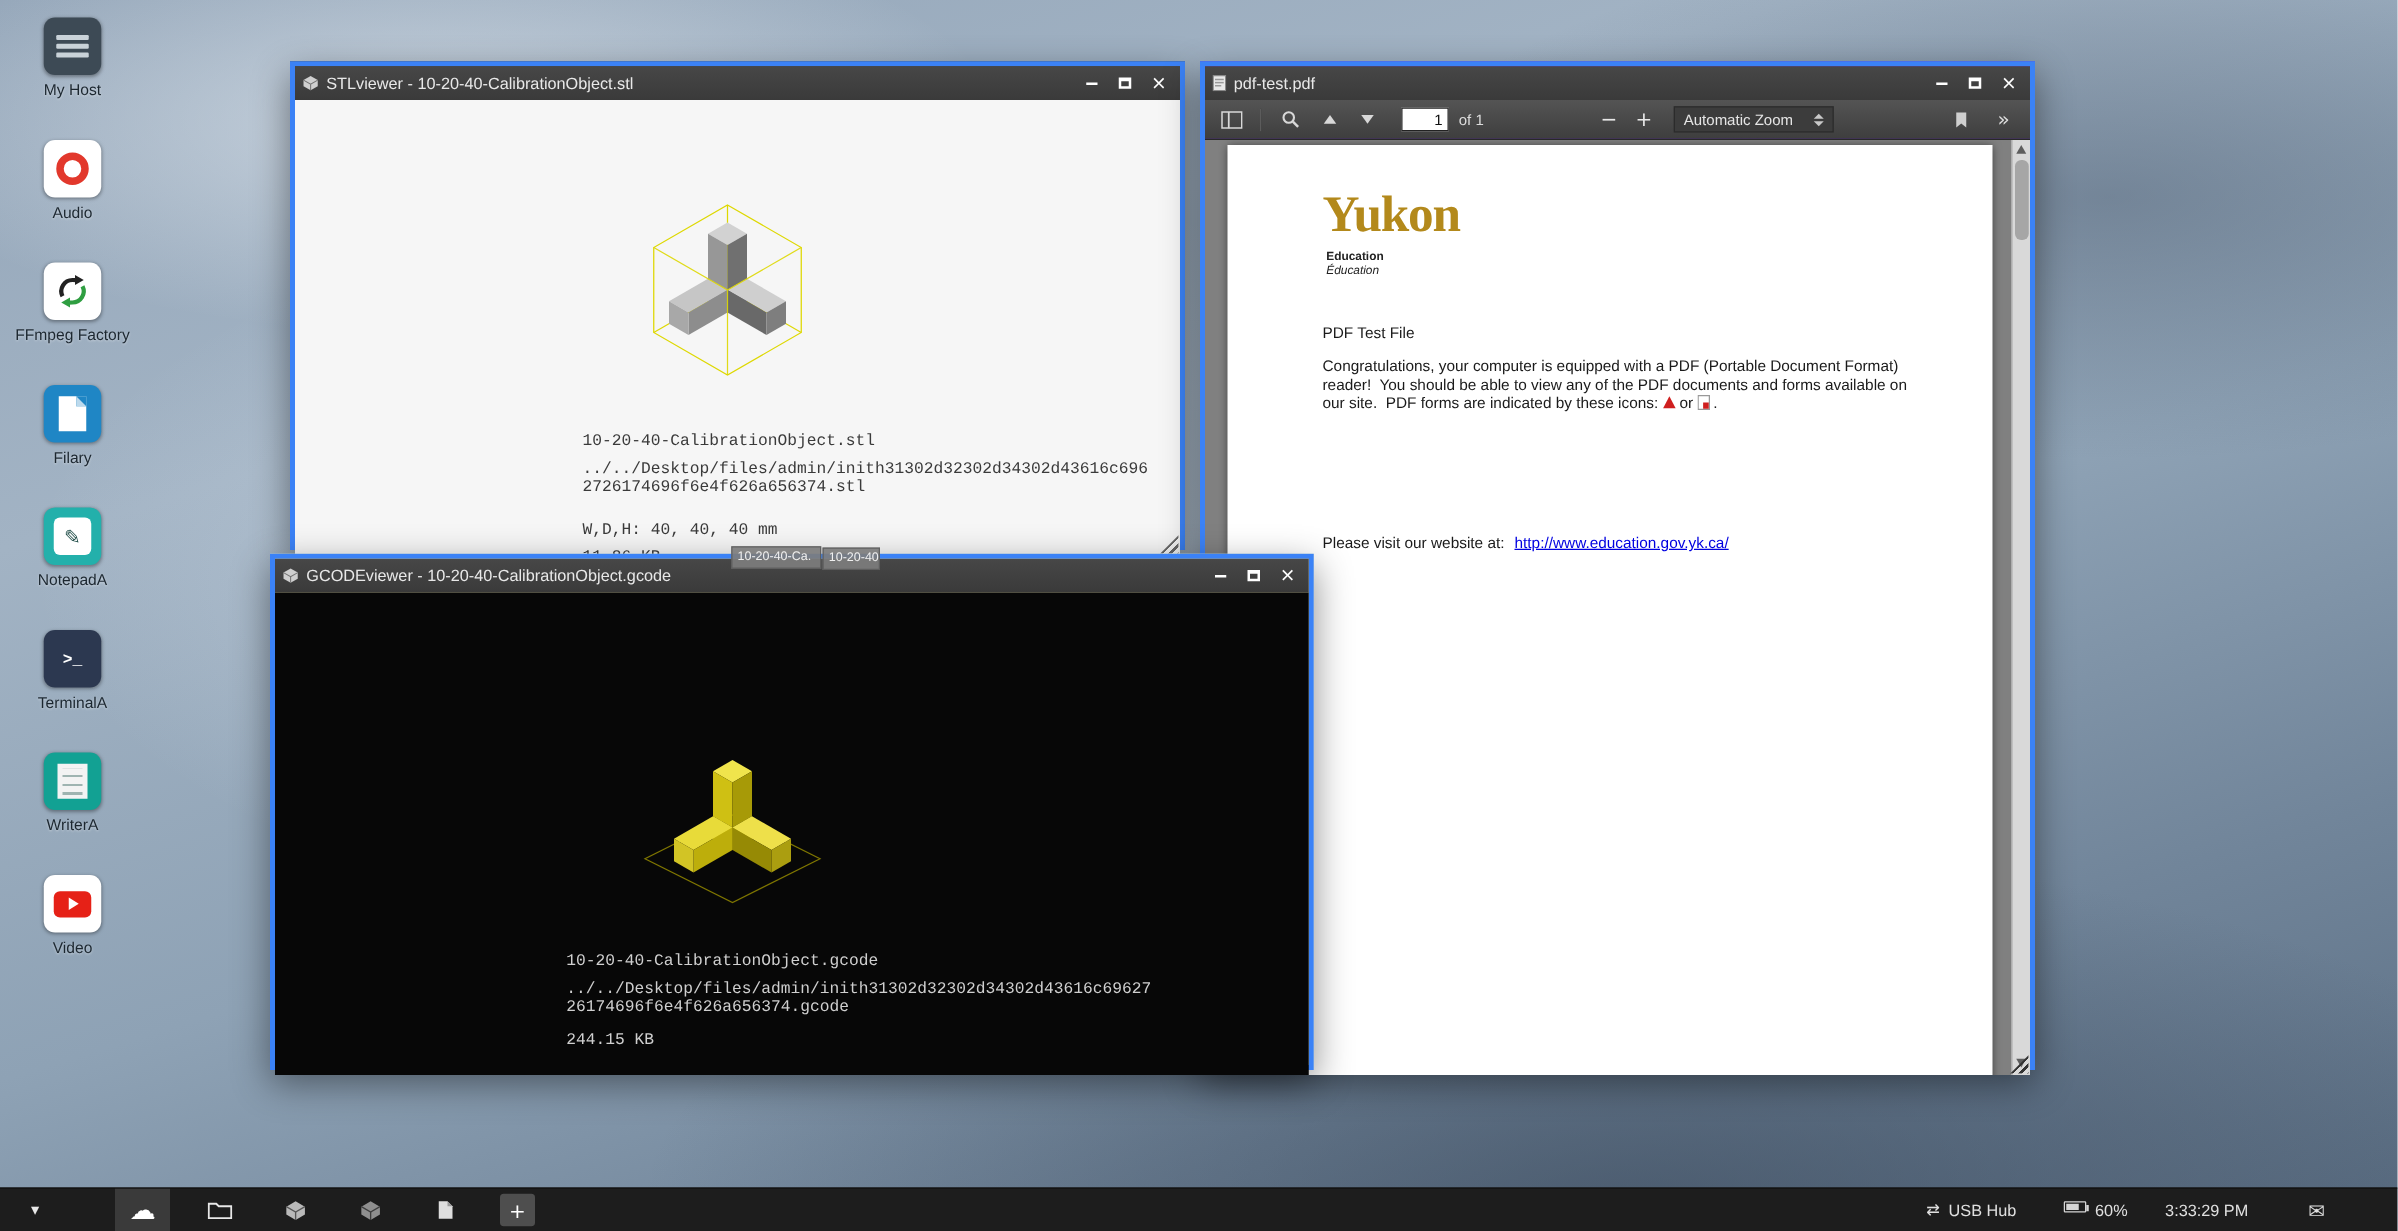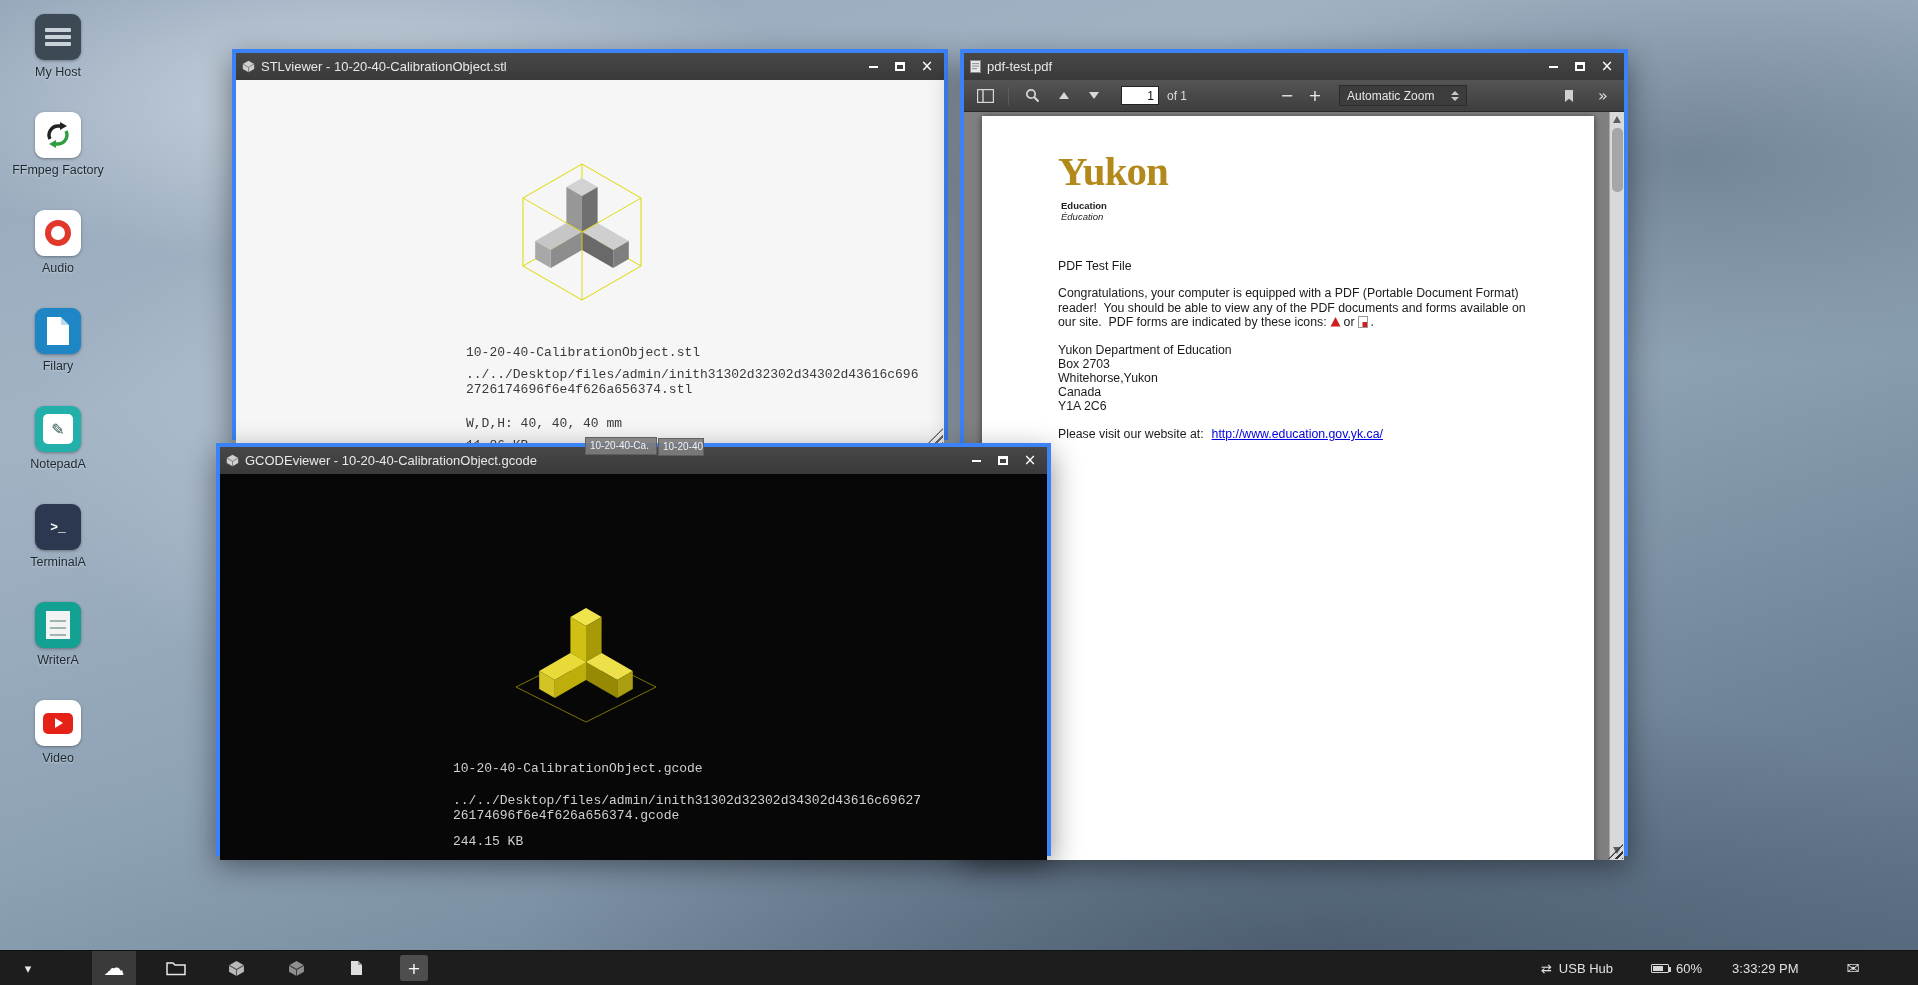--- a/index.html
+++ b/index.html
@@ -59,21 +59,21 @@
   .stl-text { position: absolute; left: 230px; top: 266px; color: #3a3a3a; }
   .stl-text .fname { margin-bottom: 7px; }
   .stl-text .pathline { line-height: 15px; }
   .stl-text .dims { margin-top: 20px; }
   .stl-text .fsize { margin-top: 8px; }
   #stl-svg { position: absolute; left: 268px; top: 64px; }
 
   #gcode-window { left: 216px; top: 443px; width: 835px; height: 413px; z-index: 20; background: #fef9c3; }
   .gcode-content { position: relative; width: 100%; height: 386px; background: #070707; overflow: hidden; }
   .gcode-text { position: absolute; left: 233px; top: 288px; color: #cfcfcf; }
-  .gcode-text .fname { margin-bottom: 17px; }
+  .gcode-text .fname { margin-bottom: 7px; }
   .gcode-text .pathline { line-height: 15px; }
   .gcode-text .fsize { margin-top: 12px; }
   #gcode-svg { position: absolute; left: 284px; top: 96px; }
 
   .ghost-tab { position: absolute; height: 18px; background: rgba(125,125,125,.92); border: 1px solid rgba(88,88,88,.8);
     color: #f0f0f0; font-size: 10px; line-height: 16px; padding: 0 4px; z-index: 40; overflow: hidden; white-space: nowrap; }
   #ghost1 { left: 585px; top: 437px; width: 72px; }
   #ghost2 { left: 658px; top: 438px; width: 46px; }
 
   
@@ -118,55 +118,55 @@
   
   .taskbar { position: absolute; left: 0; bottom: 0; width: 1918px; height: 35px; background: #1d1d1d; border-top: 1px solid #101010;
     display: flex; align-items: center; color: #e0e0e0; font-size: 13px; z-index: 100; }
   .tb-btn { width: 44px; height: 35px; display: flex; align-items: center; justify-content: center; cursor: default; }
   .tb-btn.active { background: #3a3a3a; }
   .tb-chevron { width: 24px; margin-left: 16px; font-size: 13px; color: #e8e8e8; text-align: center; }
   .tb-cloud { margin-left: 52px; font-size: 21px; color: #fff; }
   .tb-plus { width: 28px; height: 26px; margin-left: 22px; background: #4e4e4e; border-radius: 3px; display: flex; align-items: center; justify-content: center; font-size: 16px; color: #fff; cursor: default; }
   .tb-right { margin-left: auto; display: flex; align-items: center; padding-right: 58px; }
   .tb-usb { display: flex; align-items: center; gap: 7px; }
-  .tb-batt-group { display: flex; align-items: center; gap: 7px; margin-left: 38px; }
+  .tb-batt-group { display: flex; align-items: flex-start; gap: 7px; margin-left: 38px; }
   .battery { width: 18px; height: 9px; border: 1px solid #d6d6d6; border-radius: 1px; position: relative; }
   .battery::after { content: ""; position: absolute; right: -3px; top: 2px; width: 2px; height: 5px; background: #d6d6d6; }
   .battery i { position: absolute; left: 1px; top: 1px; bottom: 1px; width: 60%; background: #d6d6d6; display: block; }
   .tb-clock { margin-left: 30px; }
   .tb-mail { margin-left: 48px; font-size: 16px; color: #ddd; }
 </style>
 </head>
 <body>
 
 <div class="desk-col">
   <div class="desk-item">
     <div class="tile tile-host">
         <i></i>
         <i></i>
         <i></i>
       </div>
     <div class="desk-label">My Host</div>
+  </div>
+  <div class="desk-item">
+    <div class="tile tile-audio">
+        <div class="audio-ring"></div>
+      </div>
+    <div class="desk-label">Audio</div>
   </div>
   <div class="desk-item">
     <div class="tile tile-ffmpeg">
       <svg width="30" height="30" viewBox="0 0 30 30">
         <path d="M7 19 A9 9 0 0 1 15 6 L18 6" fill="none" stroke="#222" stroke-width="3.4"></path>
         <polygon points="17,2 24,6 17,10" fill="#222"></polygon>
         <path d="M23 11 A9 9 0 0 1 15 24 L12 24" fill="none" stroke="#2f9e41" stroke-width="3.4"></path>
         <polygon points="13,20 6,24 13,28" fill="#2f9e41"></polygon>
       </svg>
     </div>
     <div class="desk-label">FFmpeg Factory</div>
-  </div>
-  <div class="desk-item">
-    <div class="tile tile-audio">
-        <div class="audio-ring"></div>
-      </div>
-    <div class="desk-label">Audio</div>
   </div>
   <div class="desk-item">
     <div class="tile tile-filary">
         <div class="page-sm">
           <span class="fold"></span>
         </div>
       </div>
     <div class="desk-label">Filary</div>
   </div>
   <div class="desk-item">
@@ -373,27 +373,20 @@
       <div class="pdf-para">
         <span class="pre">Congratulations, your computer is equipped with a PDF (Portable Document Format)</span><br>
         <span class="pre">reader!  You should be able to view any of the PDF documents and forms available on</span><br>
         <span class="pre">our site.  PDF forms are indicated by these icons:</span><span class="inline-ic"><svg width="11" height="12" viewBox="0 0 11 12">
               <polygon points="5.5,1 10.5,10.5 0.5,10.5" fill="#cf1f1f"></polygon>
             </svg></span><span>or</span><span class="inline-ic"><svg width="10" height="12" viewBox="0 0 10 12">
               <rect x="0.5" y="0.5" width="9" height="11" fill="#fff" stroke="#999"></rect>
               <rect x="4.5" y="6" width="4.5" height="5" fill="#cf1f1f"></rect>
             </svg></span><span>.</span>
       </div>
-      <div class="pdf-address">
-        <div>Yukon Department of Education</div>
-        <div>Box 2703</div>
-        <div>Whitehorse,Yukon</div>
-        <div>Canada</div>
-        <div>Y1A 2C6</div>
-      </div>
       <div class="pdf-website">
         <span>Please visit our website at:</span><span class="pdf-link">http://www.education.gov.yk.ca/</span>
       </div>
     </div>
     <div class="pdf-scrollbar">
       <span class="sb-arrow sb-up"></span>
       <span class="sb-thumb"></span>
       <span class="sb-arrow sb-down"></span>
     </div>
     <div class="grip dark"></div>

